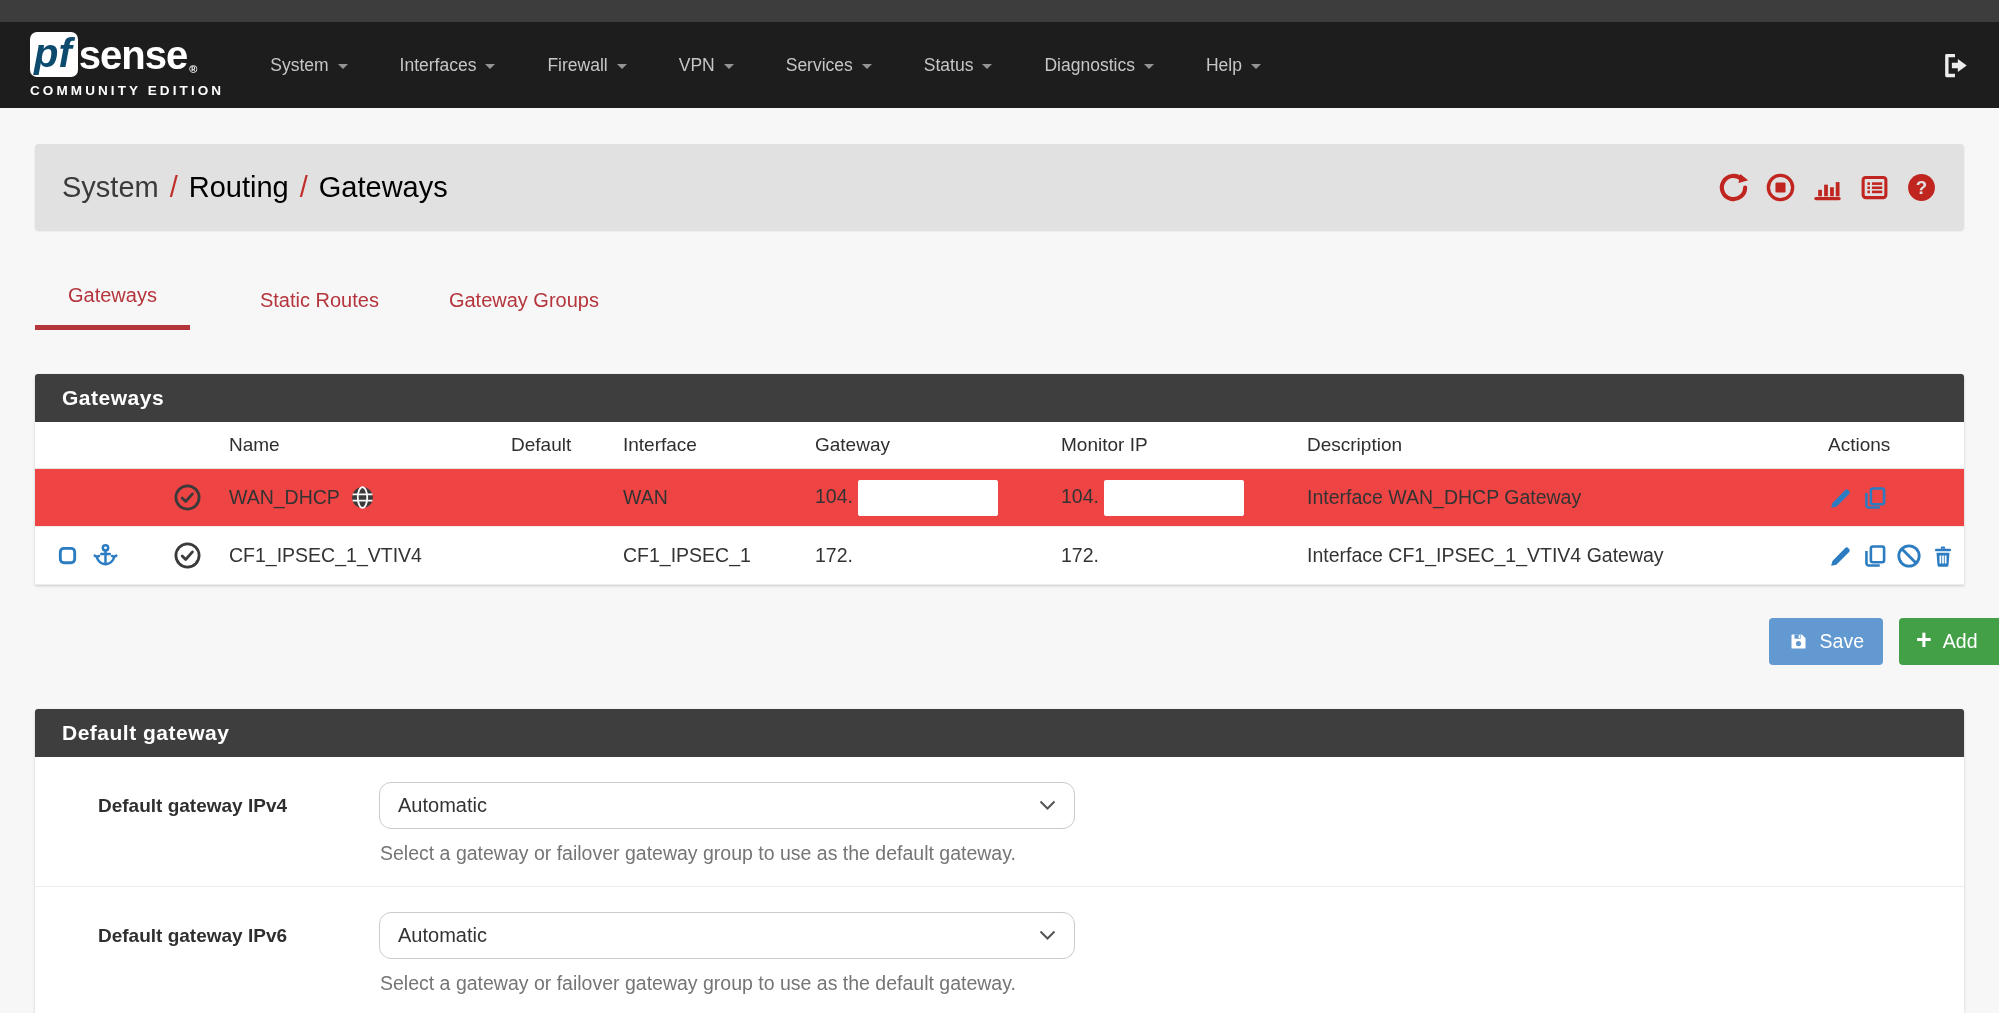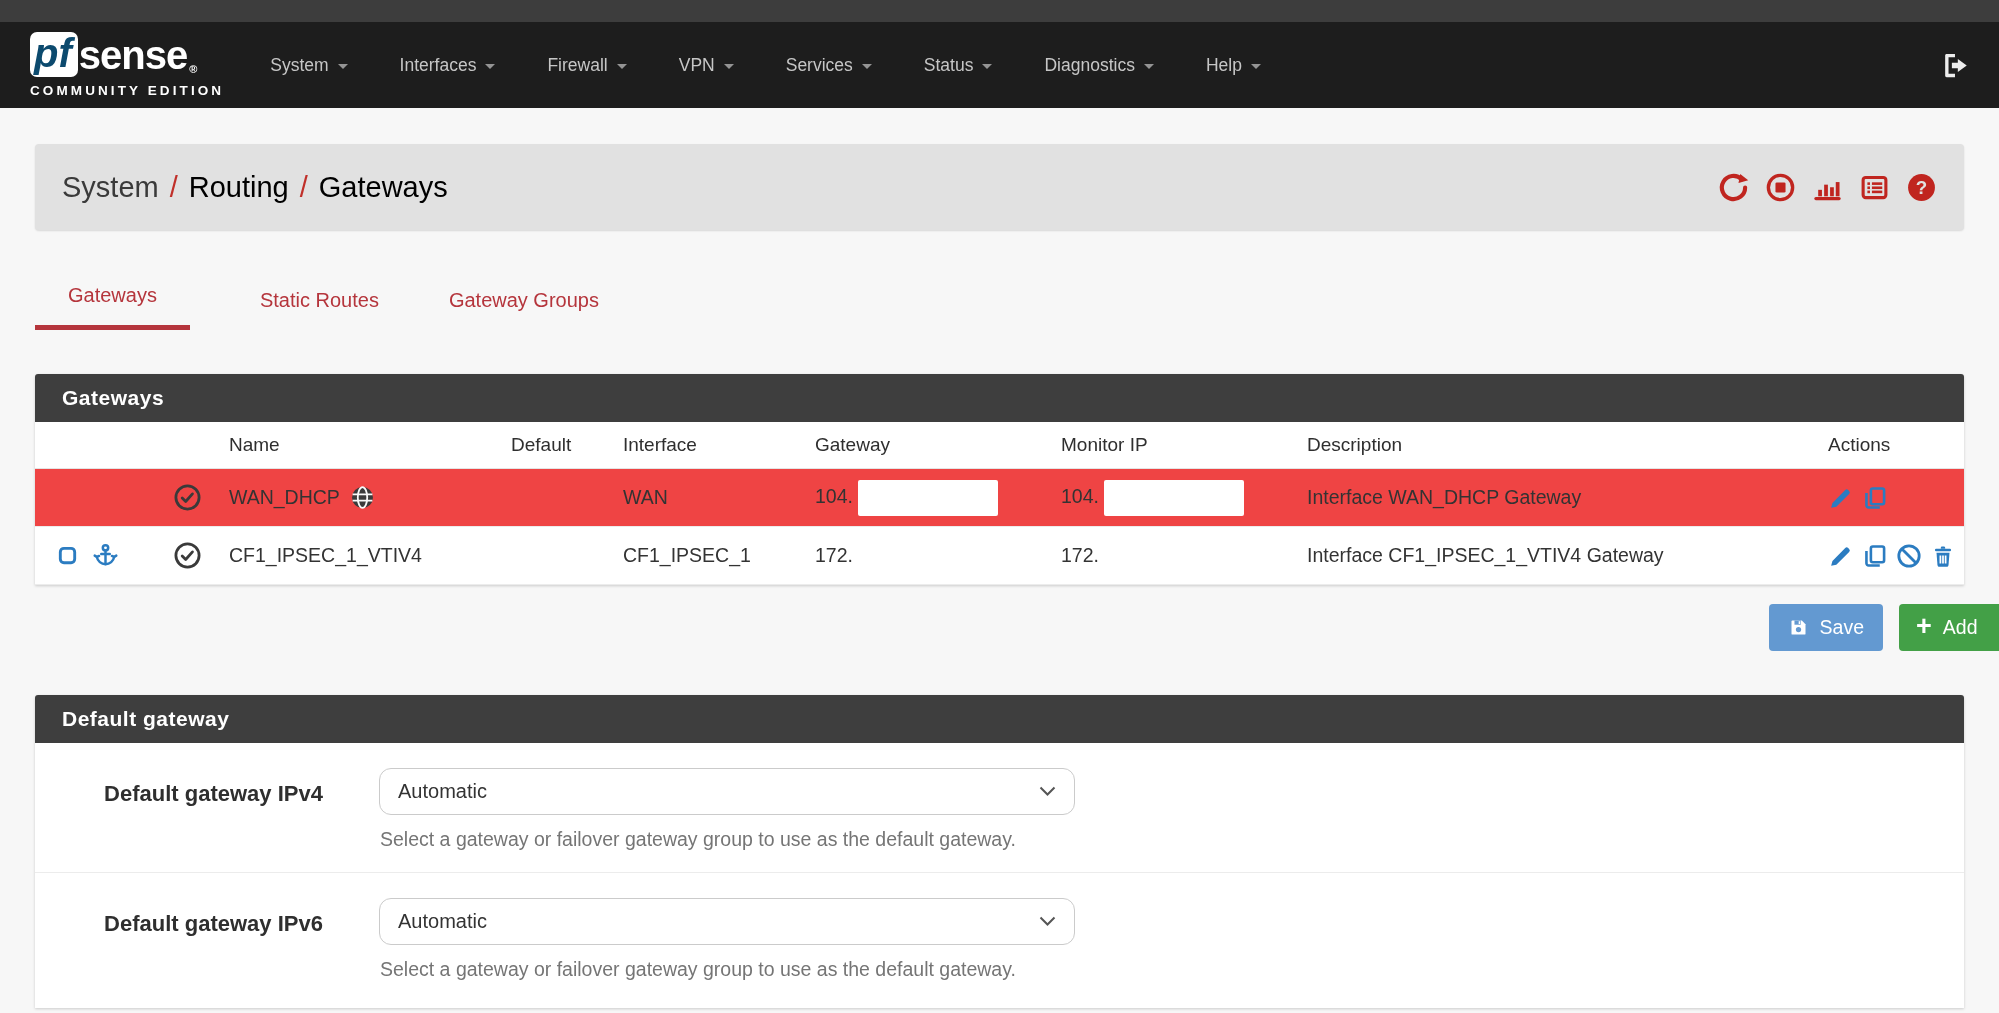--- a/index.html
+++ b/index.html
@@ -46,30 +46,30 @@
   td { font-size:19.5px; color:#333; padding:0 8px; height:58px; vertical-align:middle; overflow:visible; white-space:nowrap; }
   tbody tr { border-bottom:1px solid #ececec; }
   tr.striped td { background:#ef4444; }
   .row-icons { display:flex; gap:13px; align-items:center; padding-left:13px; }
   .name-cell { display:flex; align-items:center; gap:9px; }
   .check-wrap { display:flex; justify-content:flex-start; padding-left:2px; }
   .redact { display:inline-block; width:140px; height:36px; background:#fff; vertical-align:middle; margin-left:5px; border-radius:2px; }
   .actions-cell { display:flex; gap:8px; align-items:center; }
   .actions-cell .icon-btn { cursor:pointer; display:flex; }
   
-  .btn-row { position:relative; height:47px; margin-top:19px; }
+  .btn-row { position:relative; height:47px; margin-top:33px; }
   .btn { position:absolute; top:0; height:47px; border-radius:4px; display:flex; align-items:center;
     color:#fff; font-size:19.5px; cursor:pointer; border:none; }
   .btn-save { right:116px; background:#6399d1; padding:0 19px; gap:11px; }
   .btn-add { right:-31px; width:131px; background:#43a047; padding:0 0 0 17px; gap:11px; }
   .plus-glyph { font-size:27px; font-weight:bold; line-height:1; margin-top:-3px; }
   
   .form-row { display:flex; padding:25px 0 0 63px; }
   .form-row.bordered { border-bottom:1px solid #ececec; }
-  .field-label { width:231px; text-align:center; font-weight:bold; font-size:22px; color:#2f2f2f; padding-top:13px; }
+  .field-label { width:231px; text-align:left; font-weight:bold; font-size:19px; color:#2f2f2f; padding-top:13px; }
   .field-control { margin-left:50px; }
   .fake-select { width:696px; height:47px; border:1.5px solid #cbcbcb; border-radius:12px; background:#fff;
     display:flex; align-items:center; justify-content:space-between; padding:0 18px; font-size:20px; color:#333; cursor:pointer; }
   .help { font-size:19.5px; color:#757575; margin:13px 0 0 1px; padding-bottom:21px; }
   .dg-body { padding-bottom:6px; }
 </style>
 </head>
 <body>
 
 <div class="topstrip"></div>

